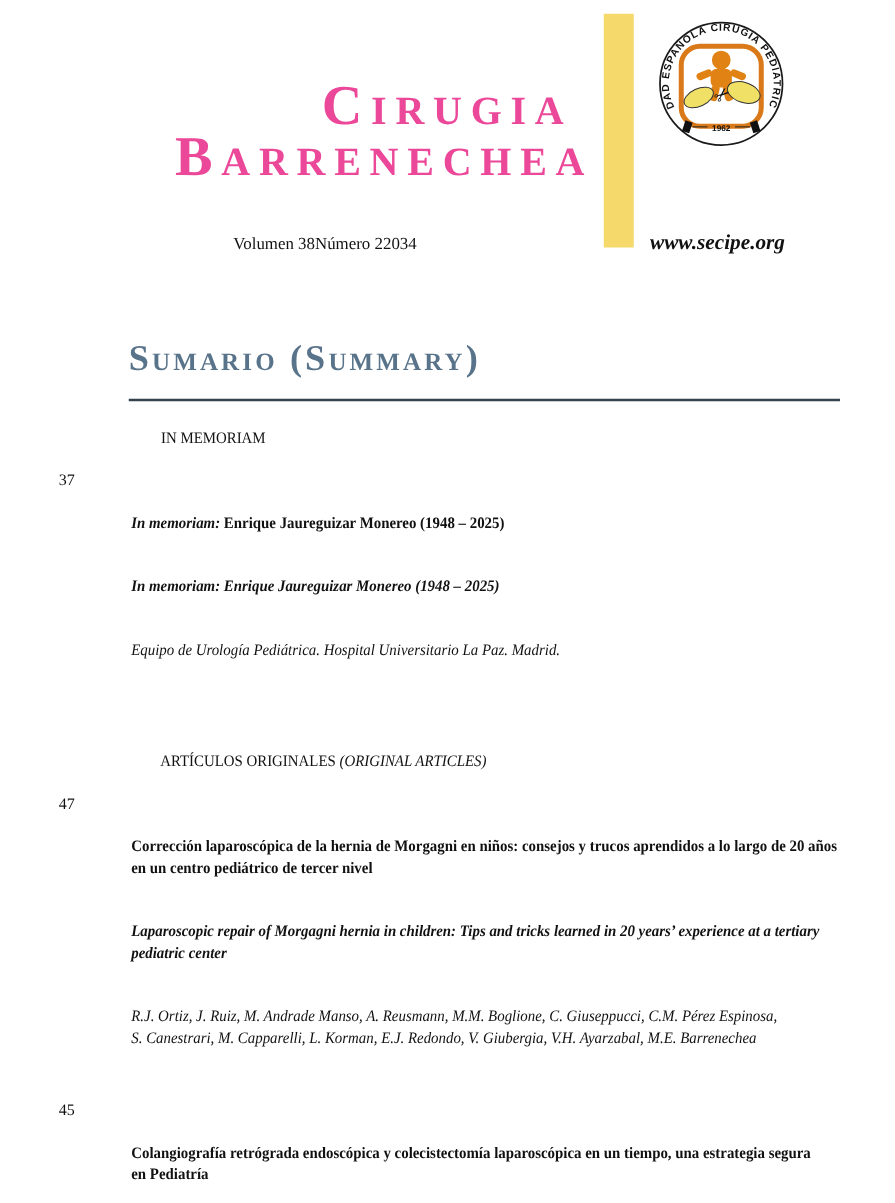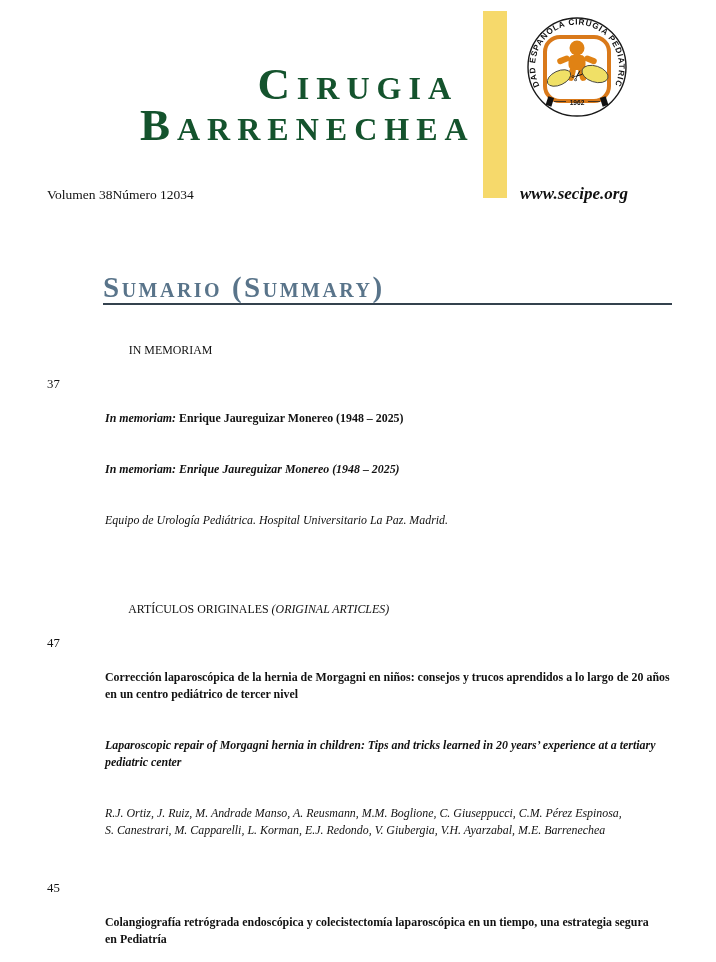--- a/index.html
+++ b/index.html
@@ -1,35 +1,35 @@
 <!DOCTYPE html>
 <html><head>
 <meta charset="utf-8">
 <style>
   html,body{margin:0;padding:0;background:#ffffff;}
   .page{position:relative;width:716px;height:962px;background:#ffffff;overflow:hidden;
         font-family:"Liberation Serif",serif;color:#111;}
 
   
   .title-block{position:absolute;left:140px;top:64px;width:318px;text-align:right;
-    color:#14532d;font-weight:bold;font-variant:small-caps;font-size:45px;line-height:41px;
+    color:#ec4899;font-weight:bold;font-variant:small-caps;font-size:45px;line-height:41px;
     letter-spacing:7px;}
   .vol-row{position:absolute;left:47px;top:186px;width:426px;display:flex;
-    justify-content:flex-start;font-size:13.5px;line-height:17px;}
+    justify-content:center;font-size:13.5px;line-height:17px;}
   .yellow-bar{position:absolute;left:483px;top:11px;width:24px;height:187px;}
   .logo-wrap{position:absolute;left:521px;top:14px;width:112px;height:110px;}
   .organ-text{position:absolute;left:520px;top:131px;font-style:italic;font-size:13px;
     line-height:15.5px;white-space:pre-line;}
   .website{position:absolute;left:520px;top:184px;font-weight:bold;font-style:italic;
     font-size:17px;}
 
   
   .summary-heading{position:absolute;left:103px;top:272px;width:569px;
     color:#59748a;font-weight:bold;font-variant:small-caps;font-size:29px;line-height:31px;
-    letter-spacing:2.5px;border-bottom:2px solid #34424e;padding-bottom:0;}
+    letter-spacing:2.5px;border-bottom:2px solid #34424e;padding-bottom:16px;}
 
   
   .toc{position:absolute;left:47px;top:325px;width:660px;font-size:12.8px;line-height:17px;}
   .toc-row{display:grid;grid-template-columns:58px 1fr;}
   .toc-entry{margin-bottom:7px;}
   .sec2{margin-top:21px;}
   .entry-body,.label-body{transform:scaleX(0.93);transform-origin:0 0;white-space:pre;}
   .page-num{font-weight:normal;}
   .title-es{font-weight:bold;}
   .title-es .it{font-style:italic;}
@@ -47,21 +47,21 @@
 
 <div class="page">
 
   <div class="title-block">
     <div>Cirugia</div>
     <div>Barrenechea</div>
   </div>
 
   <div class="vol-row">
     <span>Volumen 38</span>
-    <span>Número 1</span>
+    <span>Número 2</span>
     <span>2034</span>
   </div>
 
   <div class="yellow-bar" style="background:#F6D96B"></div>
 
   <div class="logo-wrap">
     <svg width="112" height="110" viewBox="0 0 112 110">
       <circle cx="56" cy="53" r="49" fill="#ffffff" stroke="#1a1a1a" stroke-width="1.4"></circle>
       <path id="ringPath" d="M 18,70.5 A 42,42 0 1 1 94,70.5" fill="none"></path>
       <text class="ring-text">

